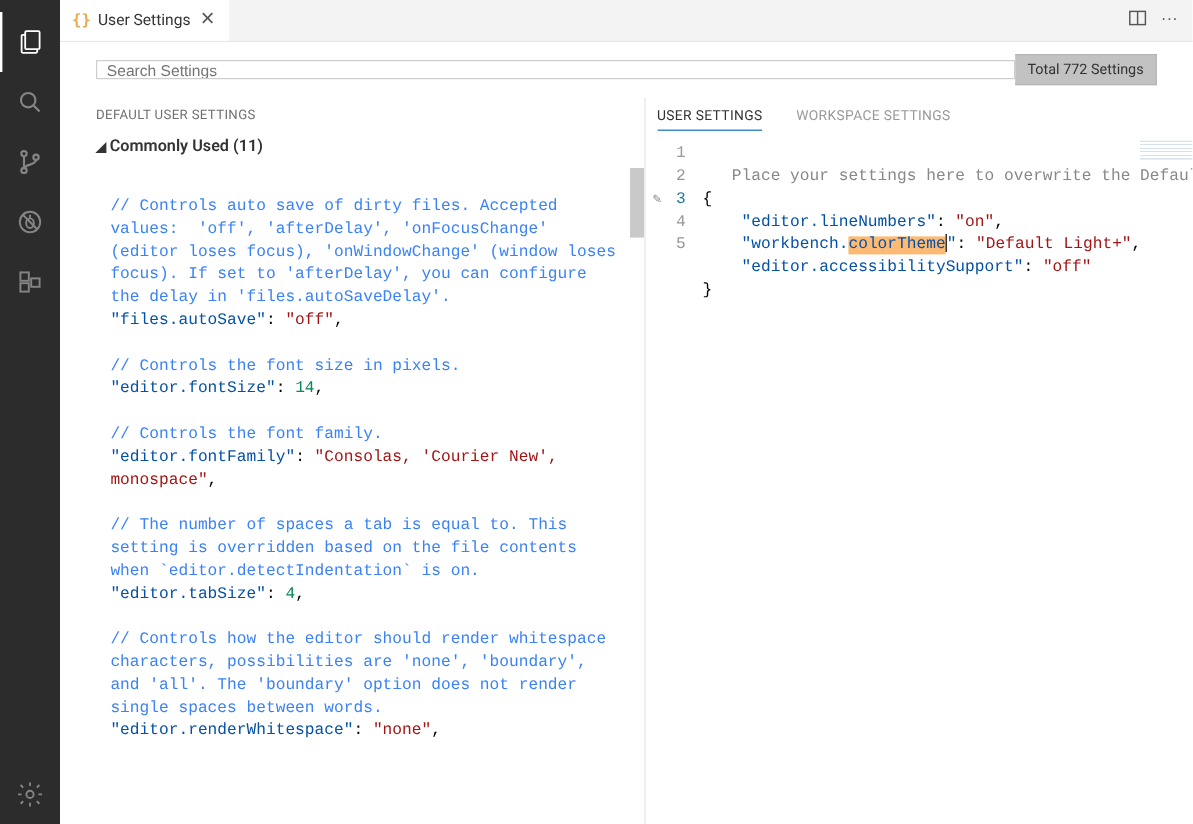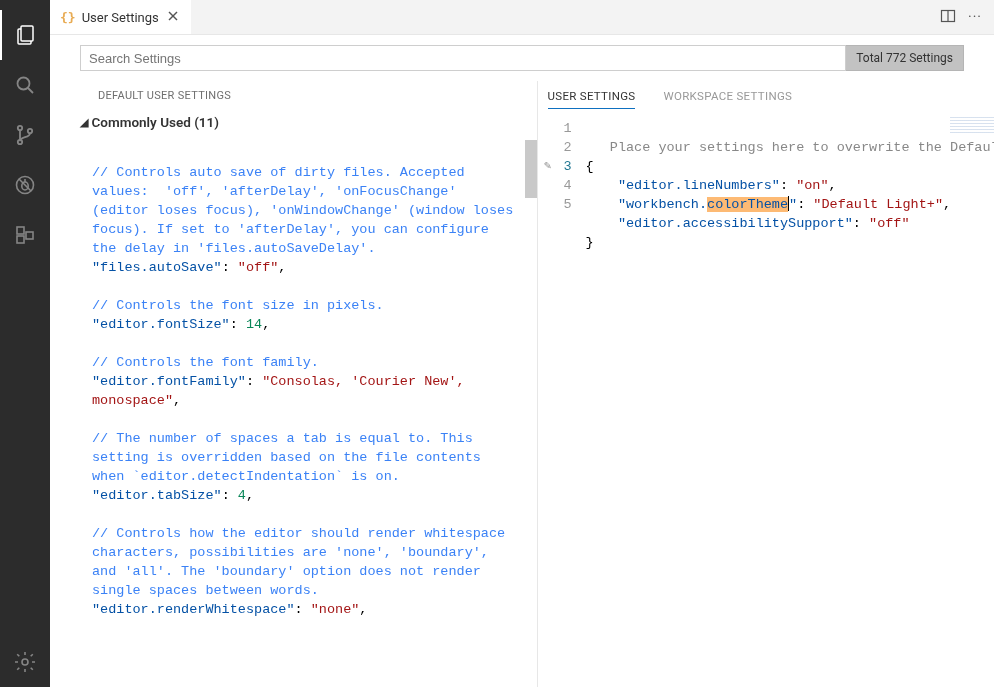--- a/index.html
+++ b/index.html
@@ -69,21 +69,21 @@
     }
     .tabbar-actions svg { width: 16px; height: 16px; }
     .search-row {
       padding: 10px 30px;
       display: flex;
       align-items: center;
       gap: 0;
     }
     .search-input {
       flex: 1;
-      height: 26px;
+      height: 16px;
       border: 1px solid #cecece;
       padding: 0 8px;
       font-size: 13px;
       color: #616161;
       outline: none;
     }
     .search-badge {
       background: #c2c2c2;
       color: #333;
       font-size: 12px;
@@ -102,21 +102,20 @@
       flex-direction: column;
       overflow: hidden;
       position: relative;
     }
     .pane-left { border-right: 1px solid #e7e7e7; padding-left: 30px; }
     .pane-heading {
       font-size: 11px;
       color: #6f6f6f;
       letter-spacing: 0.3px;
       padding: 8px 0 8px 0;
-      margin-left: 18px;
     }
     .pane-left .desc {
       font-size: 13px;
       color: #333;
       padding: 6px 0 14px 0;
     }
     .section-header {
       font-weight: 600;
       font-size: 13.5px;
       padding: 4px 0 10px 0;

